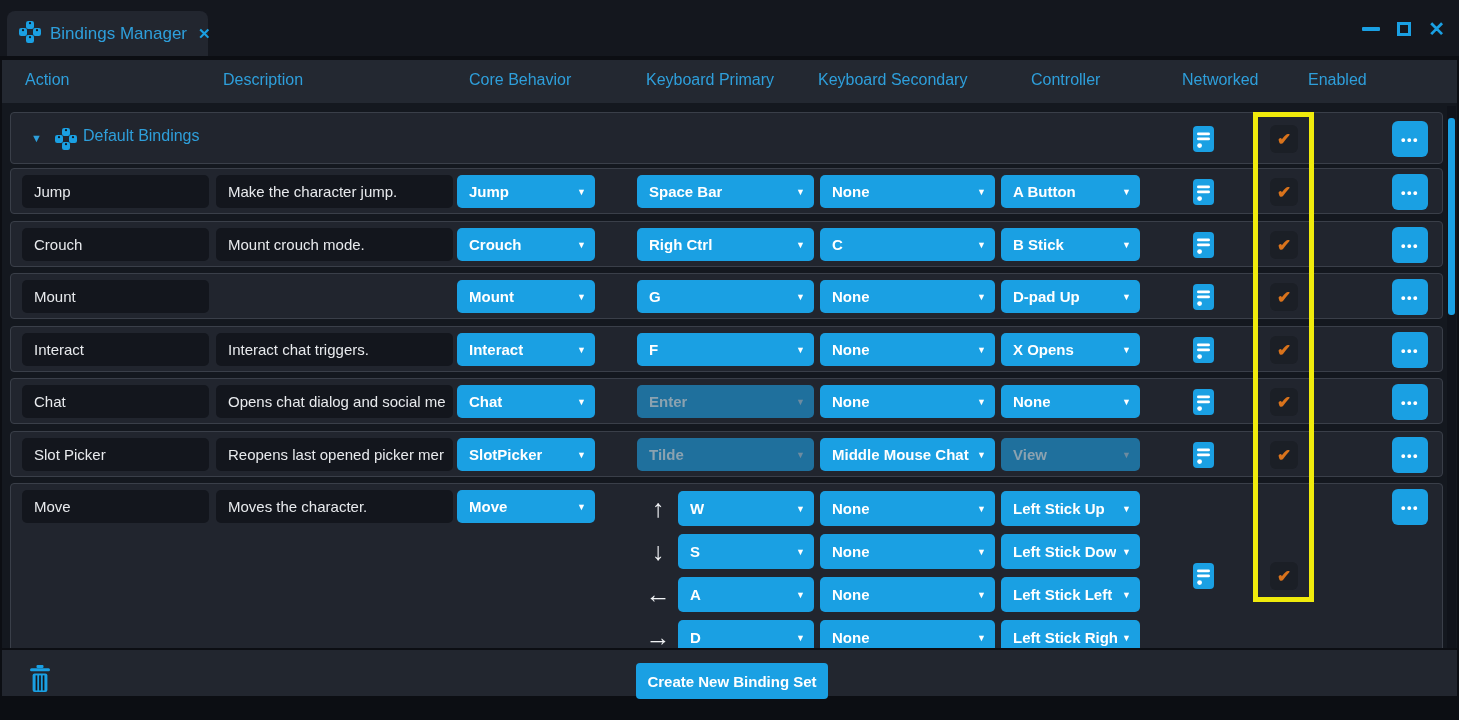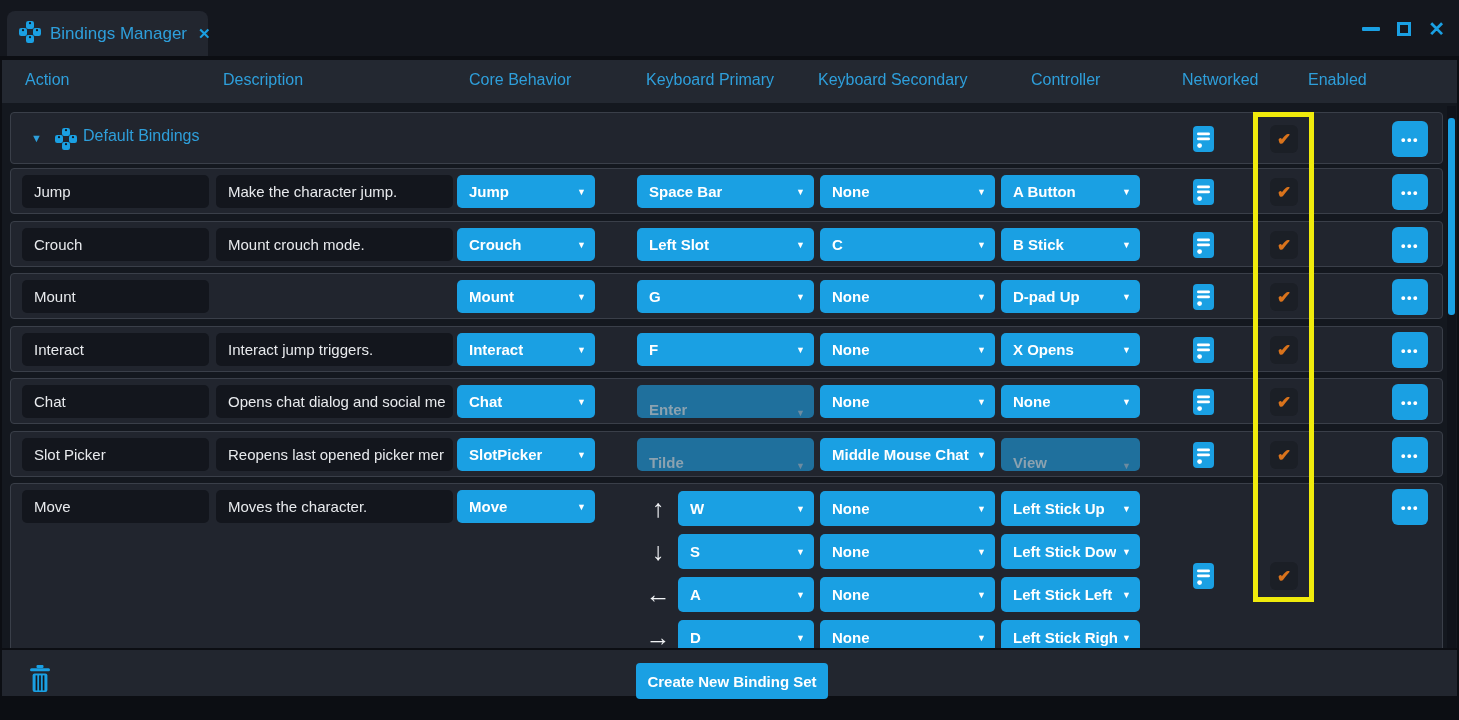--- a/index.html
+++ b/index.html
@@ -30,21 +30,21 @@
   .grp-icon { position:absolute; left:44px; top:15px; }
   .grp-label { position:absolute; left:72px; top:14px; color:#2e9fdb; font-size:16px; }
 
   .inp { position:absolute; top:6px; height:33px; background:#13161d; border-radius:5px;
          color:#e8eaed; font-size:15px; display:flex; align-items:center; padding:0 12px;
          white-space:nowrap; overflow:hidden; }
   .dd { position:absolute; top:6px; height:33px; background:#1aa0e3; border-radius:5px;
         display:flex; align-items:center; justify-content:space-between; padding:0 9px 0 12px; }
   .dd .lbl { color:#fff; font-weight:bold; font-size:15px; white-space:nowrap; overflow:hidden; }
   .dd .caret { color:#fff; font-size:9px; margin-left:5px; flex:none; }
-  .dd.disabled { background:#1f709d;align-items:flex-end; }
+  .dd.disabled { background:#1f709d; }
   .dd.disabled .lbl { color:#8ba2b0; }
   .dd.disabled .caret { color:#6d8ba0; }
 
   .c-act{left:11px;width:187px}.c-desc{left:205px;width:237px}.c-core{left:446px;width:138px}
   .c-kp{left:626px;width:177px}.c-ks{left:809px;width:175px}.c-ctrl{left:990px;width:139px}
   .c-net{position:absolute;left:1182px;top:10px;width:21px;height:26px}
   .c-chk{position:absolute;left:1259px;top:9px}
   .c-more{position:absolute;left:1381px;top:5px}
 
   .chk { width:28px; height:28px; background:#1b1f26; border-radius:6px;
@@ -191,21 +191,21 @@
     </div>
 
     <div class="row" style="top:118px">
       <div class="inp c-act">Crouch</div>
       <div class="inp c-desc">Mount crouch mode.</div>
       <div class="dd c-core">
           <span class="lbl">Crouch</span>
           <span class="caret">▼</span>
         </div>
       <div class="dd c-kp">
-          <span class="lbl">Left Slot</span>
+          <span class="lbl">Righ Ctrl</span>
           <span class="caret">▼</span>
         </div>
       <div class="dd c-ks">
           <span class="lbl">C</span>
           <span class="caret">▼</span>
         </div>
       <div class="dd c-ctrl">
           <span class="lbl">B Stick</span>
           <span class="caret">▼</span>
         </div>
@@ -248,21 +248,21 @@
             <span class="check">✔</span>
           </span>
         </span>
       <span class="c-more">
           <span class="more">•••</span>
         </span>
     </div>
 
     <div class="row" style="top:223px">
       <div class="inp c-act">Interact</div>
-      <div class="inp c-desc">Interact jump triggers.</div>
+      <div class="inp c-desc">Interact chat triggers.</div>
       <div class="dd c-core">
           <span class="lbl">Interact</span>
           <span class="caret">▼</span>
         </div>
       <div class="dd c-kp">
           <span class="lbl">F</span>
           <span class="caret">▼</span>
         </div>
       <div class="dd c-ks">
           <span class="lbl">None</span>

